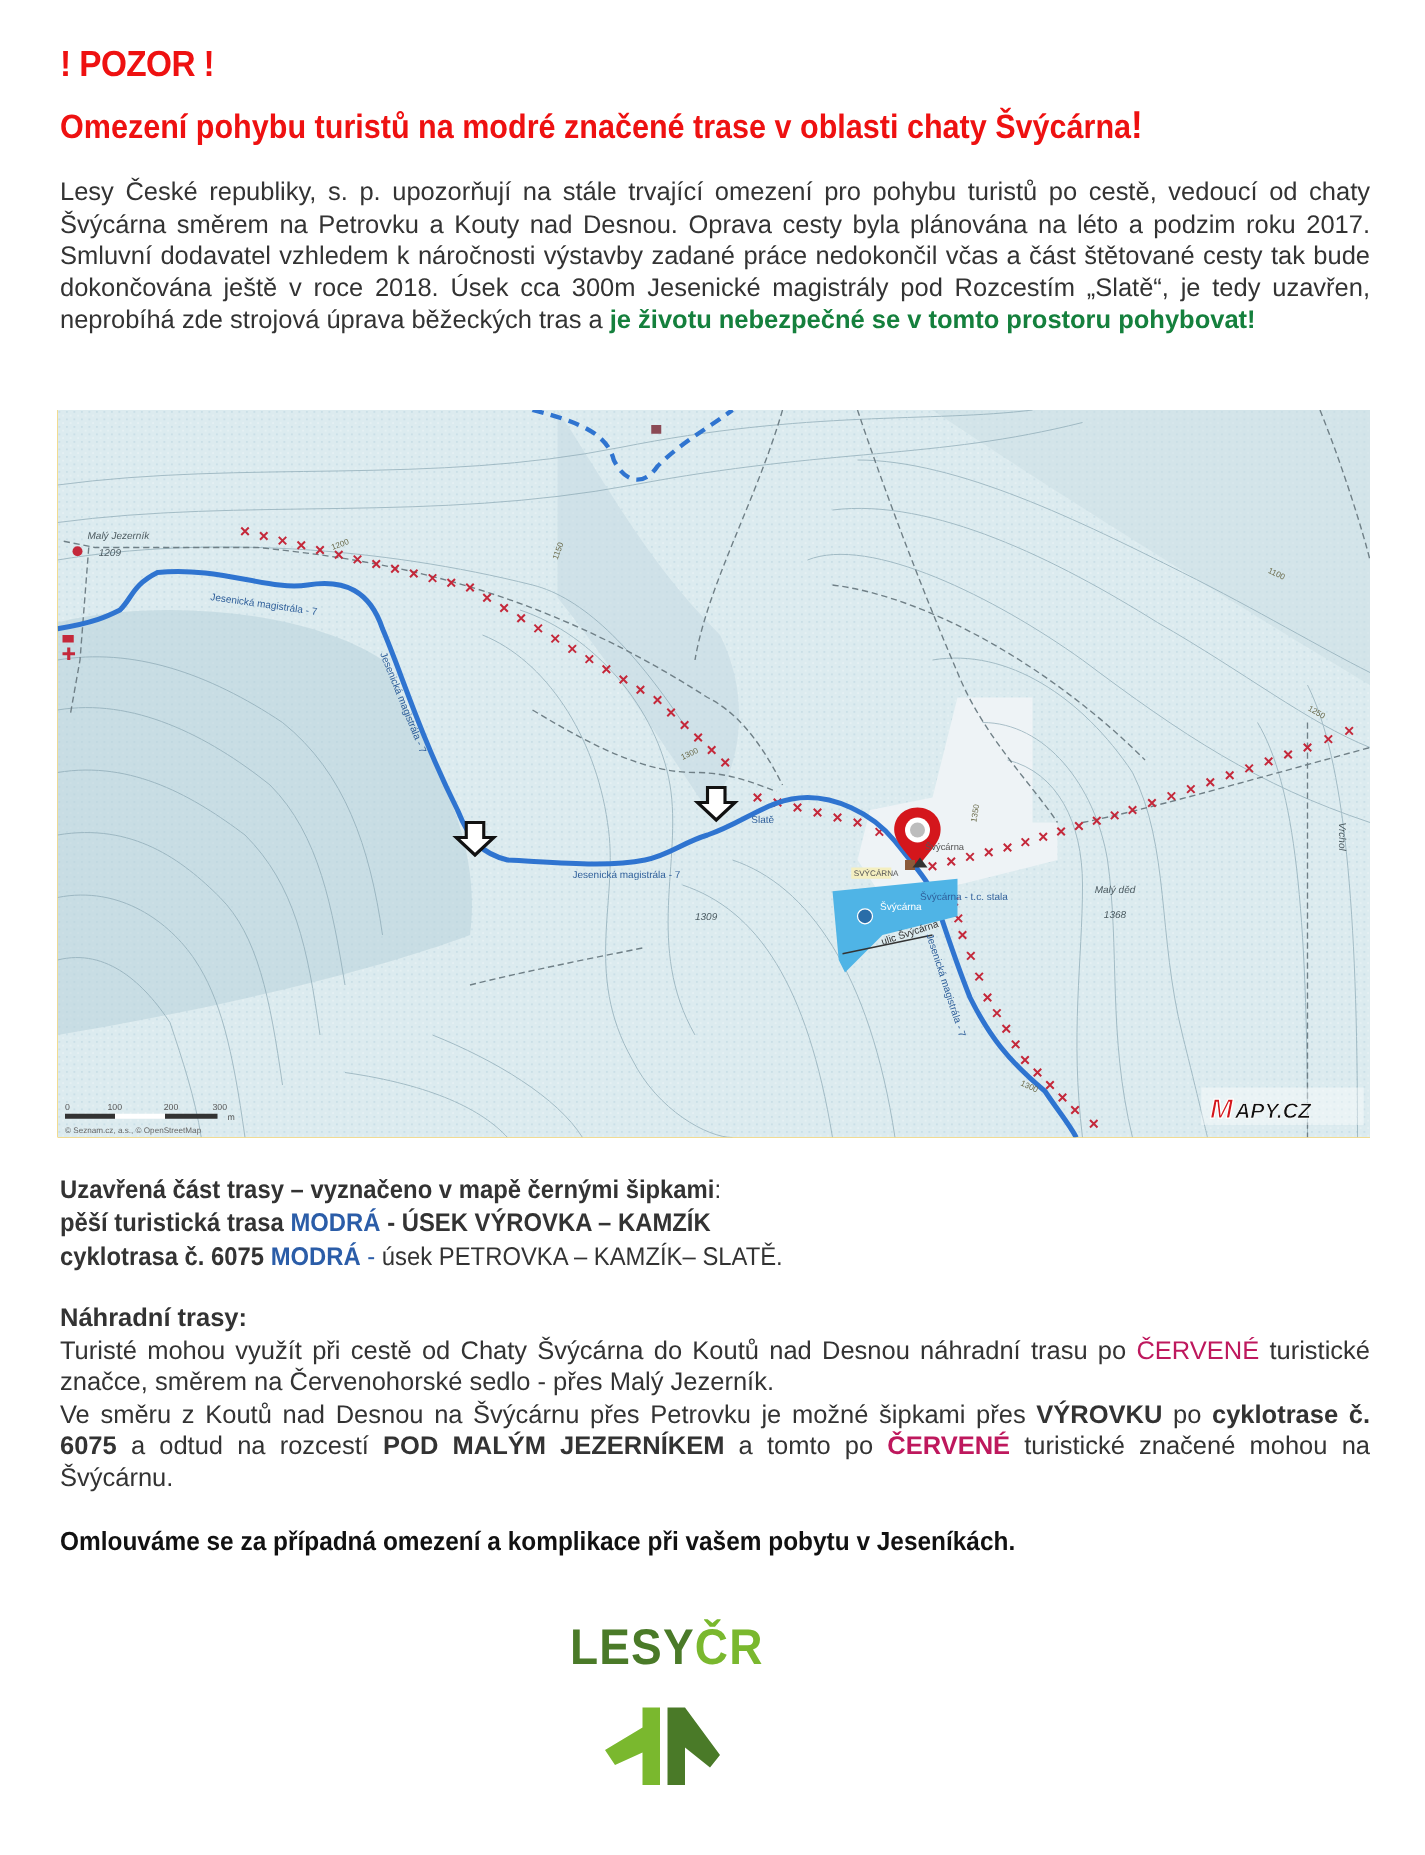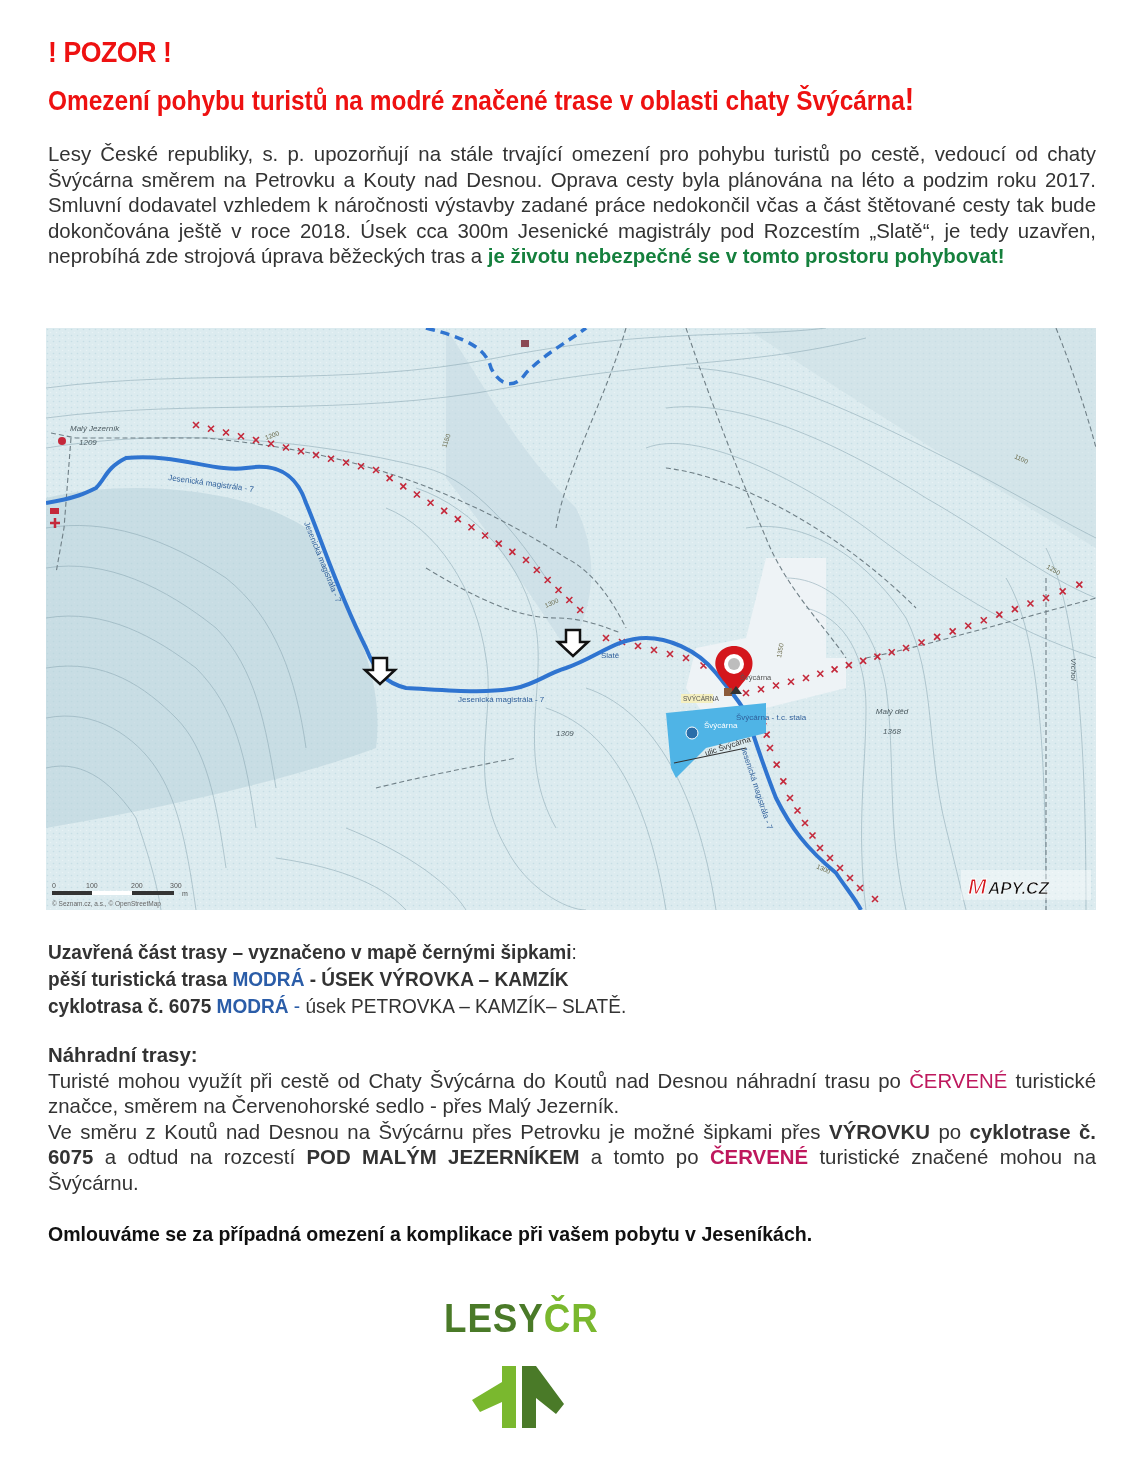--- a/index.html
+++ b/index.html
@@ -19,21 +19,21 @@
   .closed { position: absolute; left: 48px; top: 938px; font-size: 20.5px; line-height: 27px;
             font-weight: bold; color: #333; white-space: nowrap; transform: scaleX(0.93); transform-origin: left; }
   .closed .blue { color: #2b5da8; }
   .closed .normal { font-weight: normal; }
   .alt { position: absolute; left: 48px; top: 1043px; width: 1048px; font-size: 20.4px;
          line-height: 25.5px; text-align: justify; color: #333; }
   .alt .red { color: #be185d; }
   .alt .heading { font-weight: bold; }
   .sorry { position: absolute; left: 48px; top: 1222px; font-size: 21px; font-weight: bold; color: #111;
            white-space: nowrap; transform: scaleX(0.93); transform-origin: left; }
-  .logo { position: absolute; left: 444px; top: 1296px; width: 170px; height: 150px; }
+  .logo { position: absolute; left: 456px; top: 1296px; width: 170px; height: 150px; }
   .logo-text { position: absolute; left: 0; top: 0; font-size: 40px; font-weight: bold; letter-spacing: 1px;
                color: #4a7a28; transform: scaleX(0.92); transform-origin: left; }
   .logo-text .light { color: #7ab82e; }
 </style>
 </head>
 <body>
 
 <div class="title1">! POZOR !</div>
 <div class="title2"><span>Omezení pohybu turistů na modré značené trase v oblasti chaty Švýcárna</span><span class="excl">!</span></div>
 

